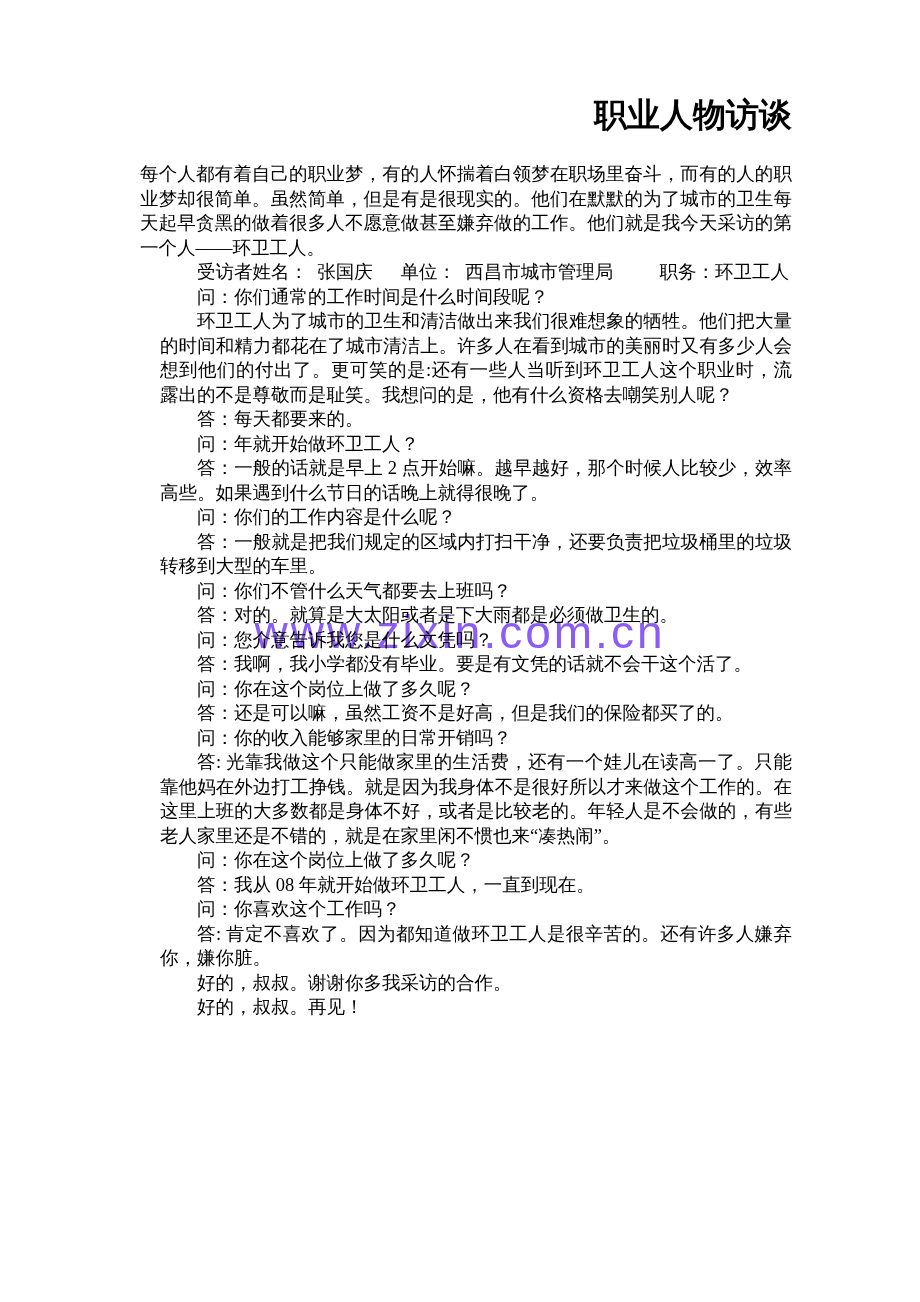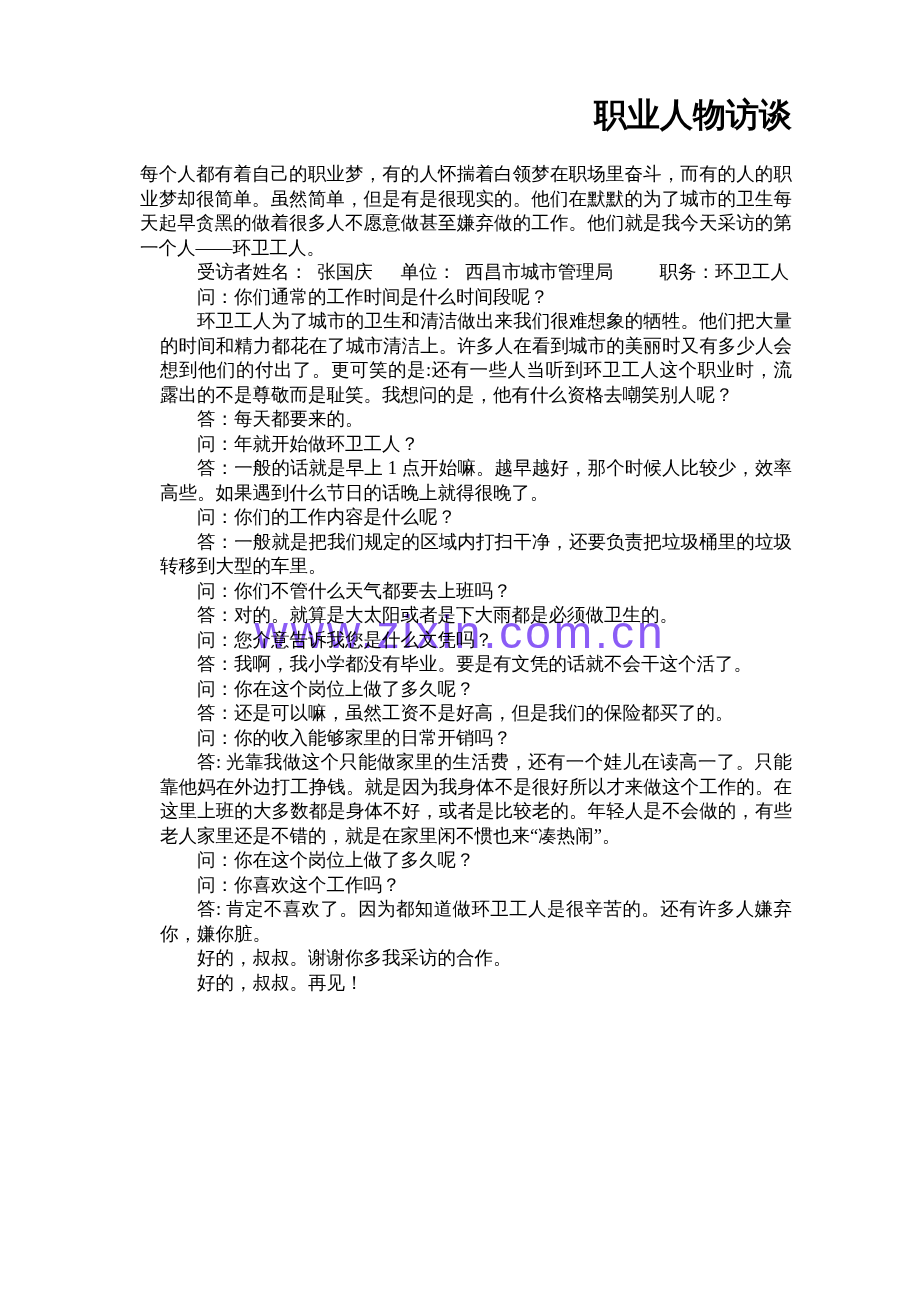--- a/index.html
+++ b/index.html
@@ -56,31 +56,32 @@
   <div class="watermark">www.zixin.com.cn</div>
   <div class="content">
     <h1 class="doc-title">职业人物访谈</h1>
     <div id="document-body">
         <p class="para">每个人都有着自己的职业梦，有的人怀揣着白领梦在职场里奋斗，而有的人的职业梦却很简单。虽然简单，但是有是很现实的。他们在默默的为了城市的卫生每天起早贪黑的做着很多人不愿意做甚至嫌弃做的工作。他们就是我今天采访的第一个人——环卫工人。</p>
         <p class="para indent">受访者姓名：  张国庆      单位：  西昌市城市管理局          职务：环卫工人</p>
         <p class="para indent">问：你们通常的工作时间是什么时间段呢？</p>
         <p class="para indent">环卫工人为了城市的卫生和清洁做出来我们很难想象的牺牲。他们把大量的时间和精力都花在了城市清洁上。许多人在看到城市的美丽时又有多少人会想到他们的付出了。更可笑的是:还有一些人当听到环卫工人这个职业时，流露出的不是尊敬而是耻笑。我想问的是，他有什么资格去嘲笑别人呢？</p>
         <p class="para indent">答：每天都要来的。</p>
         <p class="para indent">问：年就开始做环卫工人？</p>
-        <p class="para indent">答：一般的话就是早上 1 点开始嘛。越早越好，那个时候人比较少，效率高些。如果遇到什么节日的话晚上就得很晚了。</p>
+        <p class="para indent">答：一般的话就是早上 2 点开始嘛。越早越好，那个时候人比较少，效率高些。如果遇到什么节日的话晚上就得很晚了。</p>
         <p class="para indent">问：你们的工作内容是什么呢？</p>
         <p class="para indent">答：一般就是把我们规定的区域内打扫干净，还要负责把垃圾桶里的垃圾转移到大型的车里。</p>
         <p class="para indent">问：你们不管什么天气都要去上班吗？</p>
         <p class="para indent">答：对的。就算是大太阳或者是下大雨都是必须做卫生的。</p>
         <p class="para indent">问：您介意告诉我您是什么文凭吗？</p>
         <p class="para indent">答：我啊，我小学都没有毕业。要是有文凭的话就不会干这个活了。</p>
         <p class="para indent">问：你在这个岗位上做了多久呢？</p>
         <p class="para indent">答：还是可以嘛，虽然工资不是好高，但是我们的保险都买了的。</p>
         <p class="para indent">问：你的收入能够家里的日常开销吗？</p>
         <p class="para indent">答: 光靠我做这个只能做家里的生活费，还有一个娃儿在读高一了。只能靠他妈在外边打工挣钱。就是因为我身体不是很好所以才来做这个工作的。在这里上班的大多数都是身体不好，或者是比较老的。年轻人是不会做的，有些老人家里还是不错的，就是在家里闲不惯也来“凑热闹”。</p>
         <p class="para indent">问：你在这个岗位上做了多久呢？</p>
+        <p class="para indent">答：我从 08 年就开始做环卫工人，一直到现在。</p>
         <p class="para indent">问：你喜欢这个工作吗？</p>
         <p class="para indent">答: 肯定不喜欢了。因为都知道做环卫工人是很辛苦的。还有许多人嫌弃你，嫌你脏。</p>
         <p class="para indent">好的，叔叔。谢谢你多我采访的合作。</p>
         <p class="para indent">好的，叔叔。再见！</p>
       </div>
   </div>
 </div>
 
 </body></html>

